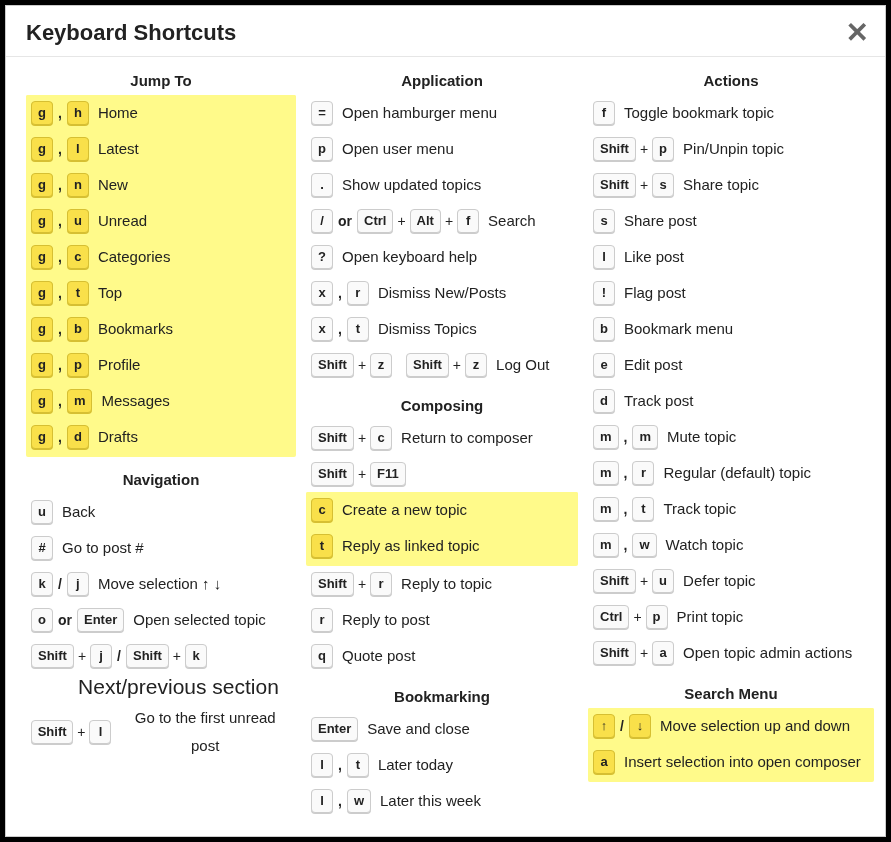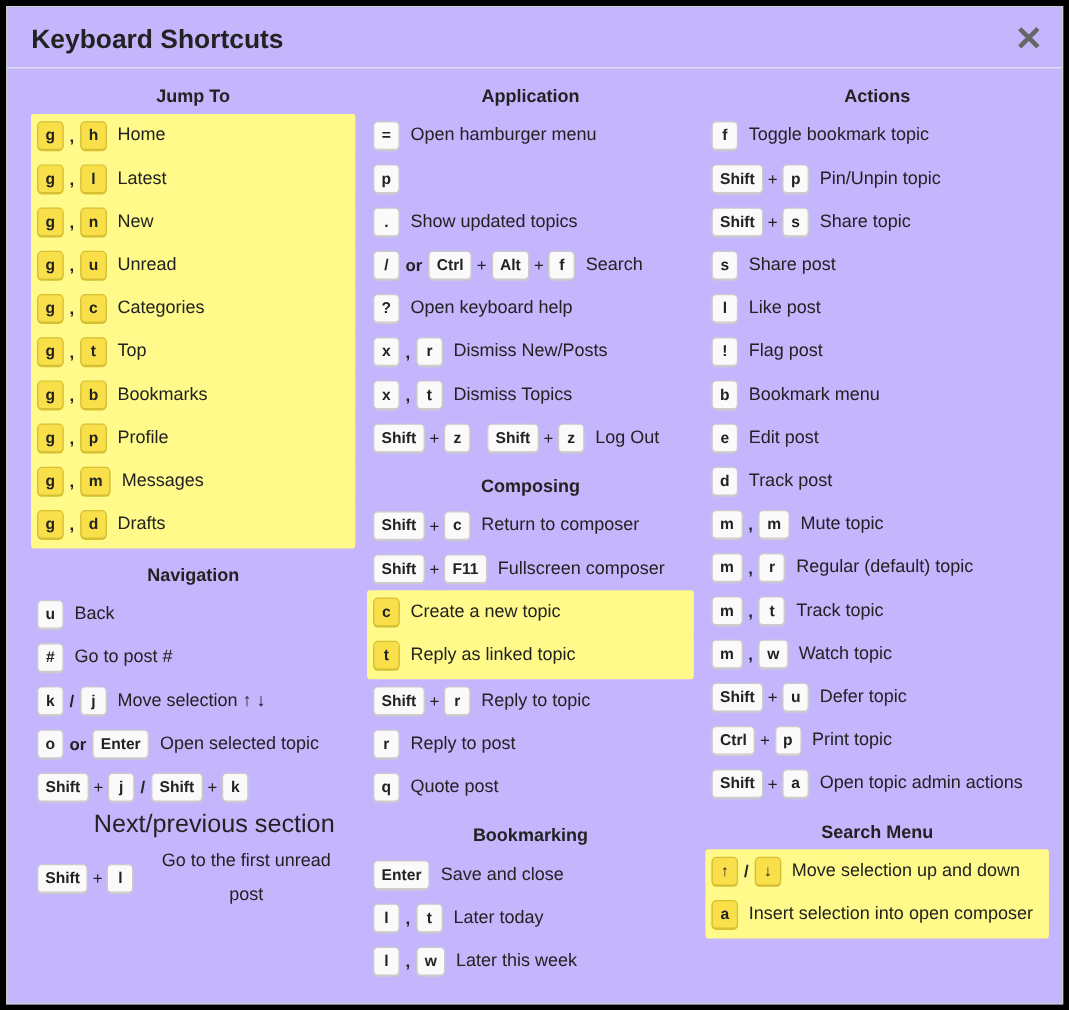--- a/index.html
+++ b/index.html
@@ -5,21 +5,21 @@
   * { box-sizing: border-box; }
   html, body { margin:0; padding:0; }
   body {
     font-family: Arial, Helvetica, sans-serif;
     background:#000;
     width:891px; height:842px;
     overflow:hidden;
   }
   .dialog {
     position:relative;
-    background:#c4b5fd;
+    background:#ffffff;
     margin:5px;
     width:881px; height:832px;
     border:1px solid #ccc;
   }
   .dialog-header {
     padding:14px 20px 10px 20px;
     border-bottom:1px solid #e6e6e6;
   }
   .dialog-title {
     font-size:22px;
@@ -238,20 +238,21 @@
       </div>
 
       <div class="col col2">
         <div class="section-title first">Application</div>
         <div class="row">
             <span class="kbd">=</span>
             <span class="desc">Open hamburger menu</span>
           </div>
         <div class="row">
             <span class="kbd">p</span>
+            <span class="desc">Open user menu</span>
           </div>
         <div class="row">
             <span class="kbd">.</span>
             <span class="desc">Show updated topics</span>
           </div>
         <div class="row">
             <span class="kbd">/</span>
             <span class="sep">or</span>
             <span class="kbd">Ctrl</span>
             <span class="plus">+</span>
@@ -291,21 +292,20 @@
         <div class="row">
             <span class="kbd">Shift</span>
             <span class="plus">+</span>
             <span class="kbd">c</span>
             <span class="desc">Return to composer</span>
           </div>
         <div class="row">
             <span class="kbd">Shift</span>
             <span class="plus">+</span>
             <span class="kbd">F11</span>
-            <span class="desc">Fullscreen composer</span>
           </div>
         <div class="hl-block">
           <div class="row hl">
               <span class="kbd">c</span>
               <span class="desc">Create a new topic</span>
             </div>
           <div class="row hl">
               <span class="kbd">t</span>
               <span class="desc">Reply as linked topic</span>
             </div>

